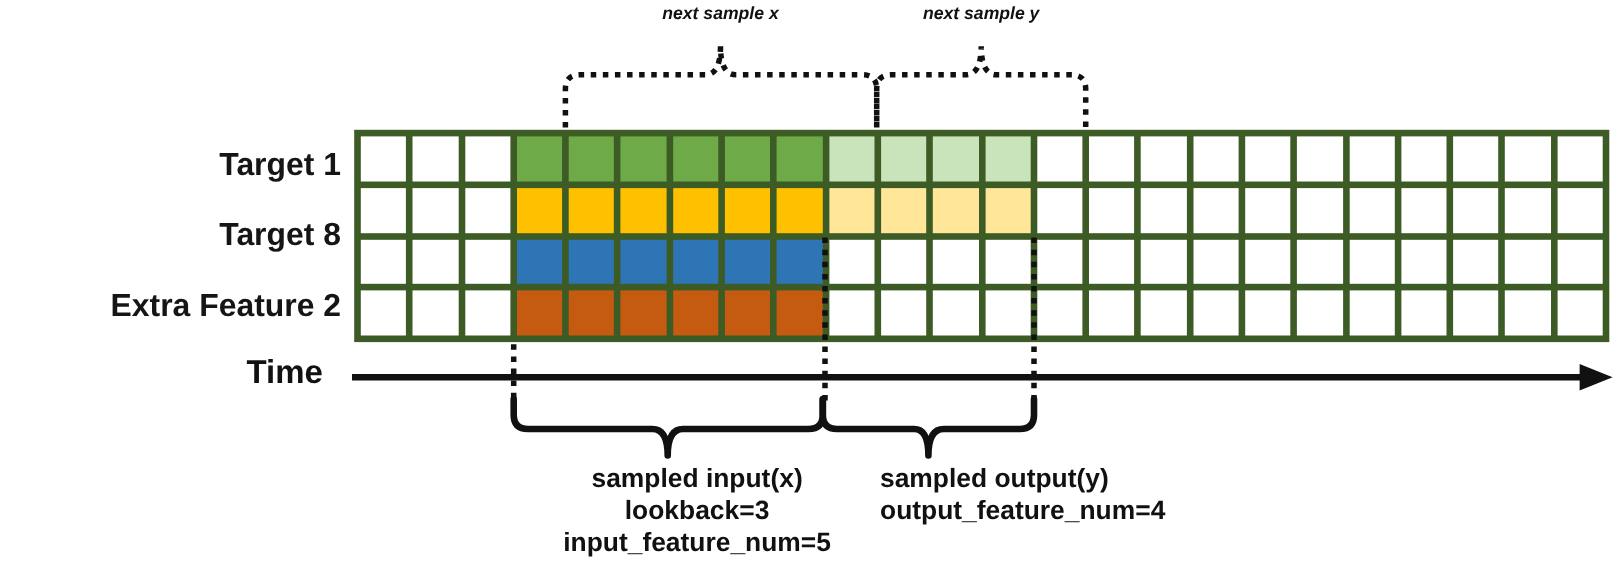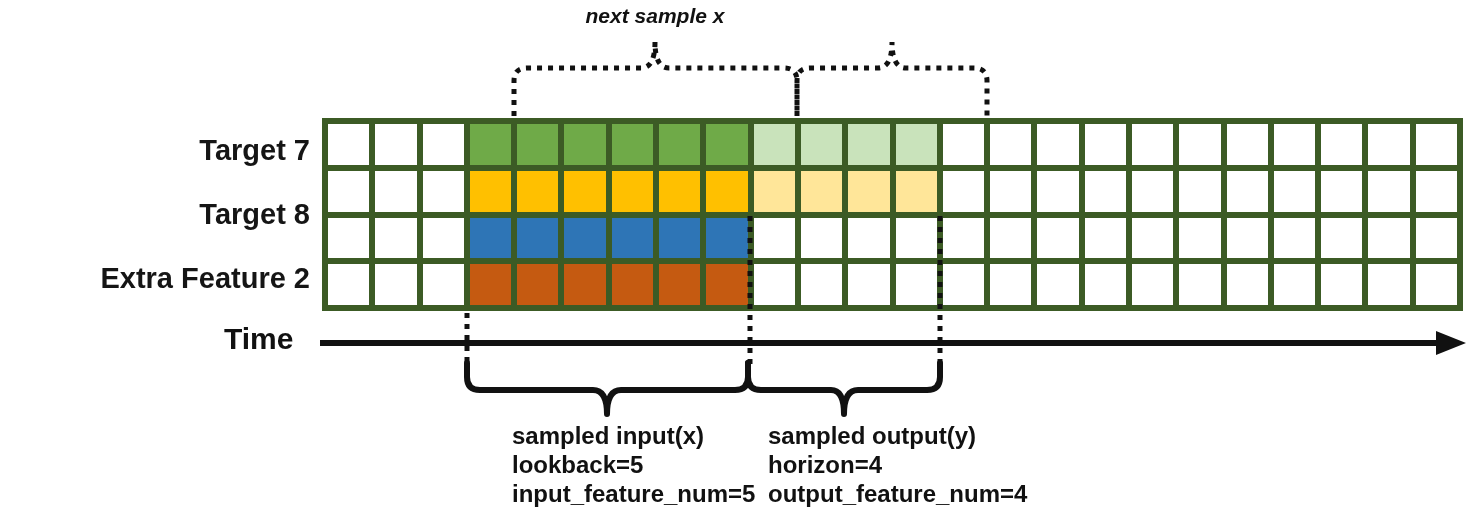--- a/index.html
+++ b/index.html
@@ -21,21 +21,21 @@
     top: 2px;
     font-size: 31px;
     font-weight: 700;
     letter-spacing: -0.3px;
     color: #151515;
     white-space: nowrap;
   }
   .next-label {
     position: absolute;
     top: 4px;
-    font-size: 21px;
+    font-size: 16px;
     font-style: italic;
     font-weight: 700;
     color: #111;
     text-align: center;
     white-space: nowrap;
   }
   .next-label.x { left: 513px; width: 284px; }
   .next-label.y { left: 797px; width: 190px; }
 
   .row-labels {
@@ -95,33 +95,34 @@
   }
   .note-block {
     position: absolute;
     top: 421px;
     font-size: 24px;
     font-weight: 600;
     line-height: 29px;
     color: #111;
     white-space: nowrap;
   }
-  .note-block.input  { left: 512px; }
-  .note-block.output { left: 768px; }
+  .note-block.input  { left: 512px; text-align: center; }
+  .note-block.output { left: 800px; }
 </style>
 </head>
 <body>
 
 <div class="canvas">
 
 
   <div class="next-label x">next sample x</div>
+  <div class="next-label y">next sample y</div>
 
   <div class="row-labels">
-    <div class="row-label">Target 7</div>
+    <div class="row-label">Target 1</div>
     <div class="row-label">Target 8</div>
     <div class="row-label">Extra Feature 2</div>
   </div>
 
   <div class="grid" id="grid" style="background: rgb(60, 91, 37);">
       <div class="cell" style="background: rgb(255, 255, 255);"></div>
       <div class="cell" style="background: rgb(255, 255, 255);"></div>
       <div class="cell" style="background: rgb(255, 255, 255);"></div>
       <div class="cell" style="background: rgb(111, 170, 72);"></div>
       <div class="cell" style="background: rgb(111, 170, 72);"></div>
@@ -233,22 +234,21 @@
 
     <path d="M 467,363 V 377 Q 467,390 480,390 H 593 Q 607,390 607,414 Q 607,390 621,390 H 735 Q 748,390 748,377 V 363" fill="none" stroke="#111" stroke-width="6" stroke-linecap="round" stroke-linejoin="round"></path>
 
     <path d="M 748,363 V 377 Q 748,390 761,390 H 831 Q 844,390 844,414 Q 844,390 858,390 H 927 Q 940,390 940,377 V 363" fill="none" stroke="#111" stroke-width="6" stroke-linecap="round" stroke-linejoin="round"></path>
   </svg>
 
   <div class="time-label">Time</div>
 
   <div class="note-block input">
     <div>sampled input(x)</div>
-    <div>lookback=5</div>
+    <div>lookback=3</div>
     <div>input_feature_num=5</div>
   </div>
   <div class="note-block output">
     <div>sampled output(y)</div>
-    <div>horizon=4</div>
     <div>output_feature_num=4</div>
   </div>
 
 </div>
 
 </body></html>

